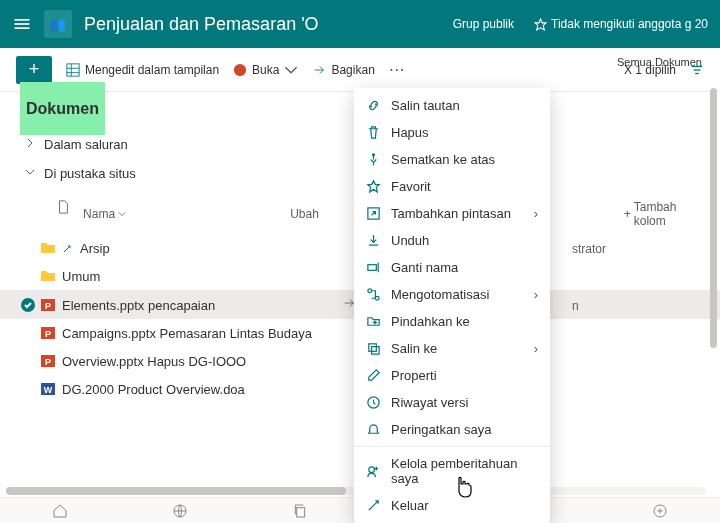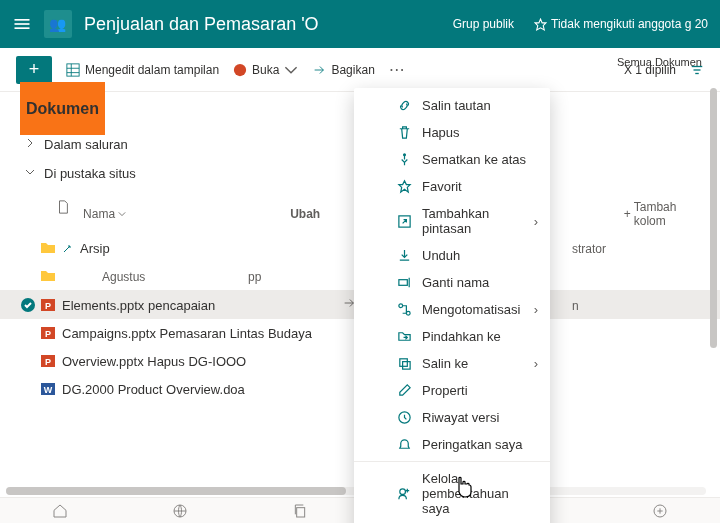--- a/index.html
+++ b/index.html
@@ -10,42 +10,42 @@
 .site-title { font-size: 18px; font-weight: 400; flex: 1; }
 .grp-label { font-size: 12px; margin-right: 8px; }
 .follow { font-size: 12px; display: flex; align-items: center; gap: 4px; justify-content: space-between; }
 .cmdbar { height: 44px; display: flex; align-items: center; padding: 0 16px; gap: 14px; border-bottom: 1px solid #edebe9; font-size: 13px; color: #323130; }
 .new-btn { width: 36px; height: 28px; background: #03787c; color: #fff; border-radius: 2px; display: flex; align-items: center; justify-content: center; font-size: 18px; cursor: pointer; }
 .cmd-item { display: flex; align-items: center; gap: 5px; cursor: pointer; color: #323130; font-size: 12px; }
 .cmd-item svg { width: 14px; height: 14px; }
 .spacer { flex: 1; }
 .sel-count { font-size: 12px; color: #323130; }
 .breadcrumb { padding: 8px 20px 6px; font-size: 16px; font-weight: 600; color: #323130; }
-.breadcrumb span { background: #f97316; padding: 18px 6px; }
+.breadcrumb span { background: #86efac; padding: 18px 6px; }
 .nav-list { padding: 6px 0; }
 .nav-item { padding: 7px 24px; font-size: 13px; color: #323130; display: flex; gap: 8px; cursor: pointer; }
 .nav-item svg { width: 12px; height: 12px; flex-shrink: 0; }
 .col-headers { display: flex; padding: 6px 20px 6px 56px; font-size: 12px; color: #605e5c; gap: 8px; }
 .col-h { display: flex; align-items: center; gap: 3px; }
 .col-icon { width: 22px; }
 .col-name { width: 230px; }
-.col-mod { width: 70px; font-weight: bold; }
+.col-mod { width: 70px; }
 .add-col { color: #605e5c; margin-left: 140px; }
 .file-list { }
 .file-row { display: flex; align-items: flex-end; padding: 6px 20px 6px 20px; font-size: 13px; color: #323130; cursor: pointer; }
 .file-row.selected { background: #edebe9; }
 .row-check { width: 20px; display: flex; align-items: center; }
 .row-icon { width: 22px; display: flex; align-items: center; }
 .row-name { width: 280px; white-space: nowrap; overflow: hidden; text-overflow: ellipsis; display: flex; align-items: center; gap: 6px; }
 .row-mod { width: 70px; font-size: 12px; color: #605e5c; }
 .row-by { font-size: 12px; color: #605e5c; }
 .row-actions { width: 40px; display: flex; gap: 6px; color: #605e5c; }
 .file-icon { width: 16px; height: 16px; }
 .ctxmenu { position: absolute; left: 354px; top: 88px; width: 196px; background: #fff; box-shadow: 0 6px 20px rgba(0,0,0,0.2); border-radius: 2px; padding: 4px 0; z-index: 50; font-size: 13px; }
-.ctx-item { display: flex; align-items: center; gap: 10px; padding: 6px 12px; cursor: pointer; color: #323130; margin-left: 31px; }
+.ctx-item { display: flex; align-items: center; gap: 10px; padding: 6px 12px; cursor: pointer; color: #323130; }
 .ctx-item svg { width: 15px; height: 15px; flex-shrink: 0; color: #03787c; }
 .ctx-chev { margin-left: auto; color: #605e5c; }
 .ctx-sep { height: 1px; background: #edebe9; margin: 3px 0; }
 .scroll-v { position: absolute; right: 2px; top: 48px; bottom: 38px; width: 10px; }
 .scroll-thumb-v { position: absolute; right: 1px; top: 40px; width: 7px; height: 260px; background: #c8c6c4; border-radius: 4px; }
 .scroll-h { position: absolute; left: 6px; right: 14px; bottom: 28px; height: 8px; background: #f3f2f1; border-radius: 4px; }
 .scroll-thumb-h { position: absolute; left: 0; width: 340px; height: 8px; background: #c8c6c4; border-radius: 4px; }
 .bottombar { position: absolute; bottom: 0; left: 0; right: 0; height: 26px; border-top: 1px solid #edebe9; display: flex; align-items: center; justify-content: space-around; color: #8a8886; background: #faf9f8; }
 .bottombar svg { width: 16px; height: 16px; }
 .cursor { position: absolute; left: 452px; top: 472px; z-index: 60; pointer-events: none; }
@@ -170,20 +170,23 @@
       <div class="row-mod">Yesterd</div>
       <div class="row-by" style="margin-left:120px">strator</div>
     </div>
     <div class="file-row">
       <div class="row-check"></div>
       <div class="row-icon">
         <svg class="file-icon" viewBox="0 0 16 16">
           <path d="M1 3h5l2 2h7v8H1z" fill="#ffc83d"></path>
         </svg>
       </div>
+      <div class="row-name">
+        <span>Umum</span>
+      </div>
       <div class="row-actions"></div>
       <div class="row-mod">Agustus</div>
       <div class="row-by" style="margin-left:76px">pp</div>
     </div>
     <div class="file-row selected">
       <div class="row-check">
         <svg width="16" height="16" viewBox="0 0 16 16">
           <circle cx="8" cy="8" r="7" fill="#03787c"></circle>
           <path d="M5 8l2 2 4-4" stroke="#fff" fill="none" stroke-width="2"></path>
         </svg>

